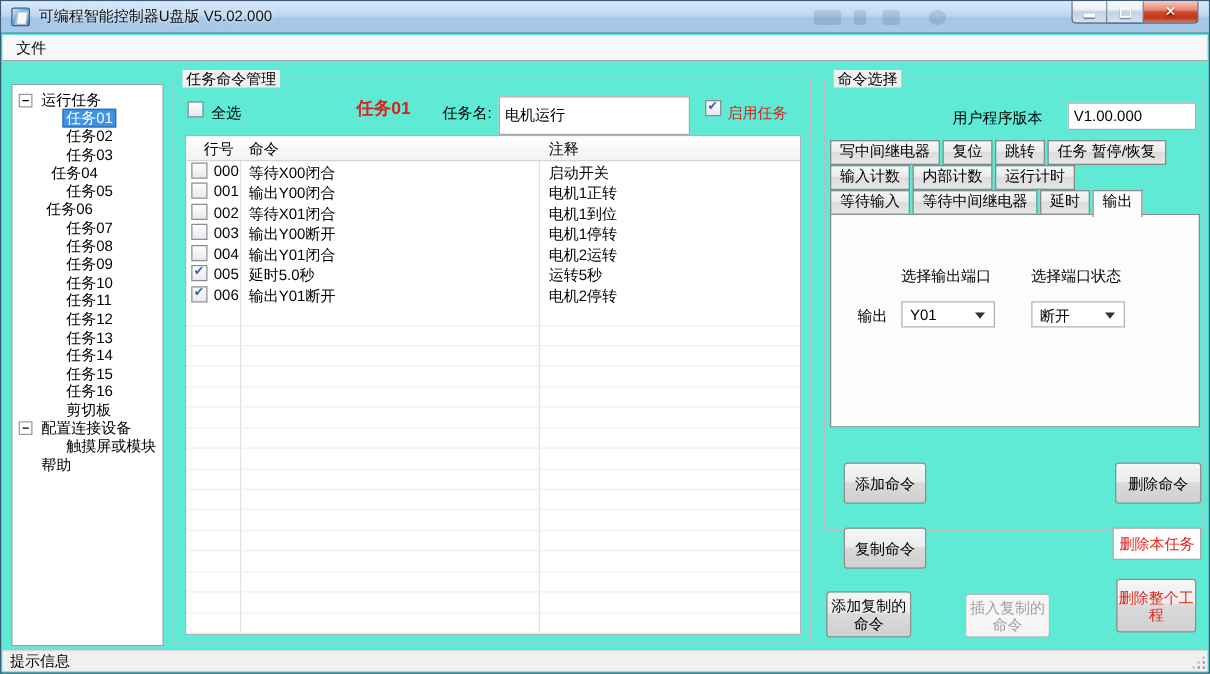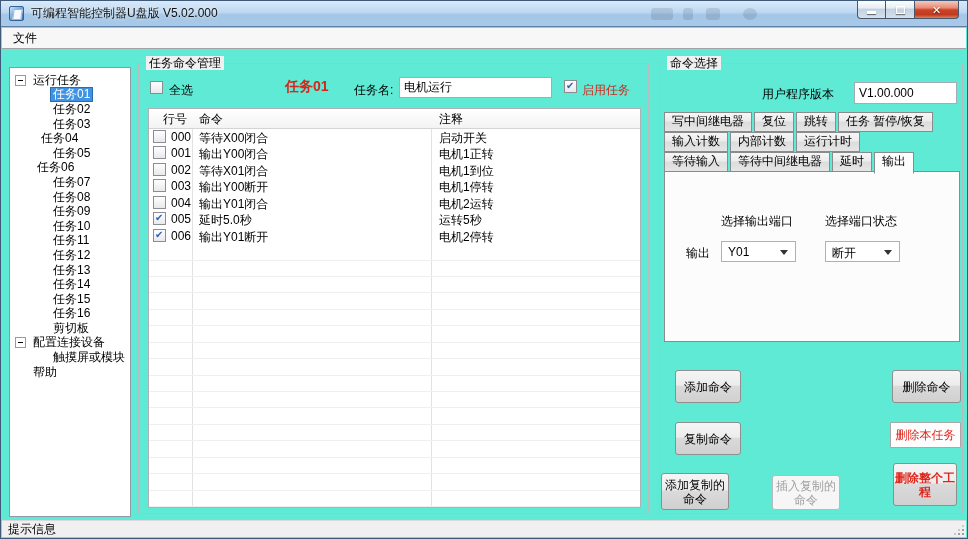--- a/index.html
+++ b/index.html
@@ -50,33 +50,33 @@
   .expander { flex:0 0 auto; width:11px; height:11px; border:1px solid #9a9a9a; background:#fff;
     margin-right:4px; position:relative; }
   .expander::after { content:''; position:absolute; left:2px; top:4px; width:5px; height:1px; background:#000; }
   .tree-label { padding:0 3px; line-height:13px; }
   .tree-label.selected { background:#3f93e4; color:#fff; border:1px solid #2a6db3; padding:0 2px; }
 
   
   .group { position:absolute; border:1px solid #b9bcbf; border-radius:2px; }
   .group-label { position:absolute; top:-8px; left:7px; background:#f0f0f0; padding:0 3px; line-height:14px; }
   .task-group { left:137px; top:62px; width:511px; height:451px; }
-  .cmd-group  { left:658px; top:62px; width:304px; height:451px; }
+  .cmd-group  { left:658px; top:62px; width:304px; height:362px; }
 
   
   .cb { width:13px; height:13px; border:1px solid #8a8d91; background:linear-gradient(#fefefe,#e9e9ed);
     display:inline-block; position:relative; vertical-align:middle; }
   .cb.checked::after { content:'\2714'; position:absolute; left:1px; top:-1px; font-size:10px; color:#2c5dbd; }
   .selall { position:absolute; left:11px; top:17px; }
   .selall-label { position:absolute; left:30px; top:18px; }
   .task-id { position:absolute; left:146px; top:14px; color:#d6251c; font-weight:bold; font-size:14px; }
   .name-label { position:absolute; left:215px; top:18px; }
   .textbox { position:absolute; border:1px solid #a5acb5; background:#fff; font-family:inherit;
     font-size:12px; padding:0 4px; }
-  .name-input { left:260px; top:13px; width:153px; height:21px; }
+  .name-input { left:260px; top:13px; width:153px; height:31px; }
   .enable-cb { position:absolute; left:425px; top:16px; }
   .enable-label { position:absolute; left:443px; top:18px; color:#d6251c; }
 
   
   .cmd-table { position:absolute; left:9px; top:44px; width:493px; height:400px; background:#fff;
     border:1px solid #aeb1b5; overflow:hidden; }
   .vsep { position:absolute; top:0; bottom:0; width:1px; background:#e2e2e2; }
   .vsep.v1 { left:43px; } .vsep.v2 { left:282px; }
   .thead { position:relative; height:20px; background:linear-gradient(#ffffff,#f3f3f3);
     border-bottom:1px solid #d4d4d4; }
@@ -116,21 +116,21 @@
   .btn.disabled { background:#f6f6f6; border-color:#b8babd; color:#a0a0a0; }
   .btn.red { color:#e1251b; }
   .btn.flat { background:#fdfdfd; border-radius:1px; border-color:#a8a8a8; }
   .b-add { left:15px; top:306px; width:66px; height:33px; }
   .b-insert { left:109px; top:306px; width:76px; height:33px; }
   .b-del { left:232px; top:306px; width:69px; height:33px; }
   .b-copy { left:15px; top:358px; width:66px; height:33px; }
   .b-deltask { left:230px; top:358px; width:71px; height:26px; }
   .b-addcopy { left:1px; top:409px; width:68px; height:37px; }
   .b-inscopy { left:112px; top:411px; width:68px; height:35px; }
-  .b-delproj { left:233px; top:399px; width:64px; height:43px; font-weight:bold; }
+  .b-delproj { left:233px; top:399px; width:64px; height:43px; font-weight:normal; }
 </style>
 </head>
 <body>
 
 <div class="window">
 
   <div class="titlebar">
     <div class="app-icon"></div>
     <div class="title-text">可编程智能控制器U盘版 V5.02.000</div>
     <div class="ghosts">

